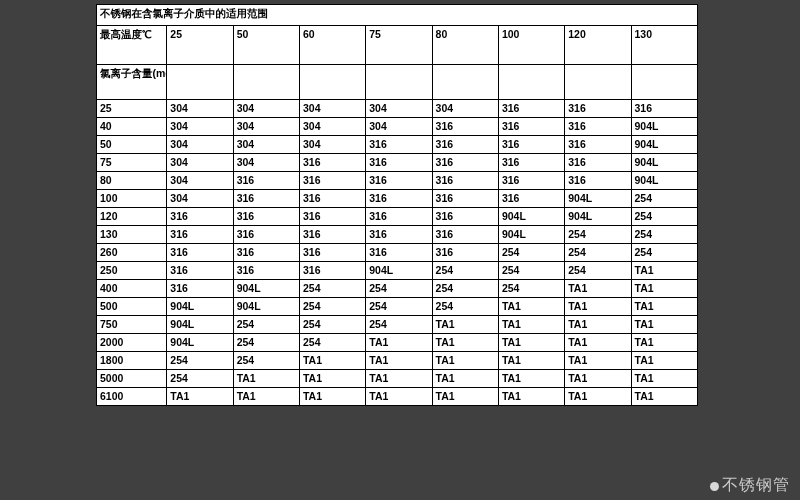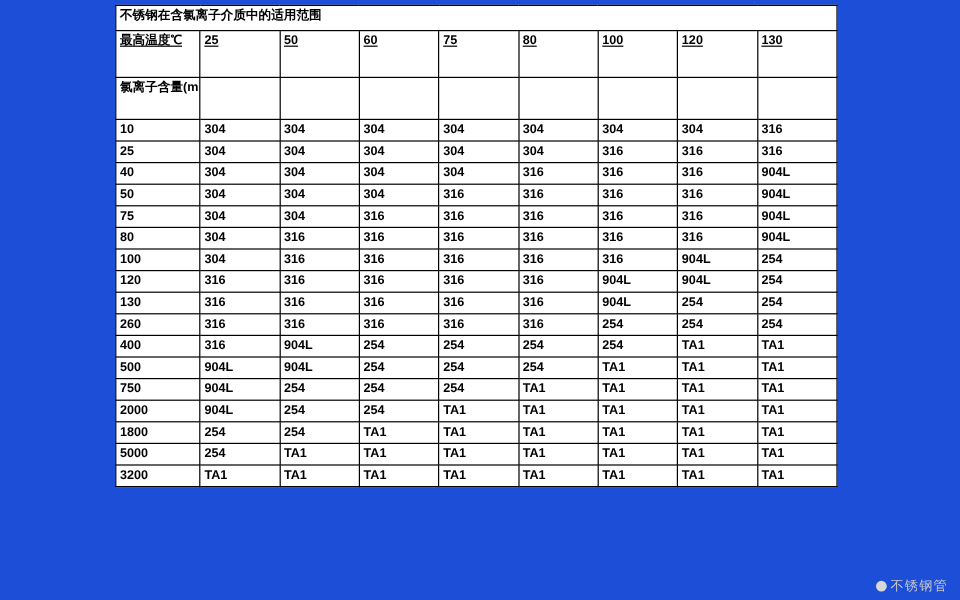--- a/index.html
+++ b/index.html
@@ -10,21 +10,21 @@
     height: 500px;
     overflow: hidden;
   }
   body {
     font-family: "Liberation Sans", sans-serif;
   }
   .page {
     position: relative;
     width: 800px;
     height: 500px;
-    background: #1d4ed8;
+    background: #404040;
   }
   .table-wrap {
     position: absolute;
     left: 96px;
     top: 4px;
     width: 602px;
   }
   table.data {
     border-collapse: collapse;
     table-layout: fixed;
@@ -46,39 +46,38 @@
   td.title-cell {
     font-weight: bold;
     font-size: 11px;
     padding: 3px 4px 4px 4px;
     height: 16px;
   }
   td.hdr-temp {
     height: 34px;
     vertical-align: top;
     white-space: normal;
-    text-decoration: underline;
   }
   td.hdr-cl {
     height: 30px;
     vertical-align: top;
     white-space: normal;
   }
   td.body-cell {
     height: 13px;
     padding-top: 1px;
     padding-bottom: 1px;
   }
   col.c-label { width: 70px; }
   col.c-val { width: 66px; }
   .watermark {
     position: absolute;
     right: 10px;
     bottom: 4px;
-    font-size: 11px;
+    font-size: 16px;
     color: #c9c9c9;
     letter-spacing: 1px;
     font-family: "Liberation Sans", sans-serif;
     pointer-events: none;
   }
   .wm-dot {
     display: inline-block;
     width: 9px;
     height: 9px;
     border-radius: 50%;
@@ -124,31 +123,20 @@
           <td class="hdr-cl">氯离子含量(mg/L)</td>
           <td class="hdr-cl"></td>
           <td class="hdr-cl"></td>
           <td class="hdr-cl"></td>
           <td class="hdr-cl"></td>
           <td class="hdr-cl"></td>
           <td class="hdr-cl"></td>
           <td class="hdr-cl"></td>
           <td class="hdr-cl"></td>
         </tr>
-      <tr>
-            <td class="body-cell">10</td>
-            <td class="body-cell">304</td>
-            <td class="body-cell">304</td>
-            <td class="body-cell">304</td>
-            <td class="body-cell">304</td>
-            <td class="body-cell">304</td>
-            <td class="body-cell">304</td>
-            <td class="body-cell">304</td>
-            <td class="body-cell">316</td>
-          </tr>
           <tr>
             <td class="body-cell">25</td>
             <td class="body-cell">304</td>
             <td class="body-cell">304</td>
             <td class="body-cell">304</td>
             <td class="body-cell">304</td>
             <td class="body-cell">304</td>
             <td class="body-cell">316</td>
             <td class="body-cell">316</td>
             <td class="body-cell">316</td>
@@ -235,20 +223,31 @@
             <td class="body-cell">316</td>
             <td class="body-cell">316</td>
             <td class="body-cell">316</td>
             <td class="body-cell">316</td>
             <td class="body-cell">316</td>
             <td class="body-cell">254</td>
             <td class="body-cell">254</td>
             <td class="body-cell">254</td>
           </tr>
           <tr>
+            <td class="body-cell">250</td>
+            <td class="body-cell">316</td>
+            <td class="body-cell">316</td>
+            <td class="body-cell">316</td>
+            <td class="body-cell">904L</td>
+            <td class="body-cell">254</td>
+            <td class="body-cell">254</td>
+            <td class="body-cell">254</td>
+            <td class="body-cell">TA1</td>
+          </tr>
+          <tr>
             <td class="body-cell">400</td>
             <td class="body-cell">316</td>
             <td class="body-cell">904L</td>
             <td class="body-cell">254</td>
             <td class="body-cell">254</td>
             <td class="body-cell">254</td>
             <td class="body-cell">254</td>
             <td class="body-cell">TA1</td>
             <td class="body-cell">TA1</td>
           </tr>
@@ -301,21 +300,21 @@
             <td class="body-cell">254</td>
             <td class="body-cell">TA1</td>
             <td class="body-cell">TA1</td>
             <td class="body-cell">TA1</td>
             <td class="body-cell">TA1</td>
             <td class="body-cell">TA1</td>
             <td class="body-cell">TA1</td>
             <td class="body-cell">TA1</td>
           </tr>
           <tr>
-            <td class="body-cell">3200</td>
+            <td class="body-cell">6100</td>
             <td class="body-cell">TA1</td>
             <td class="body-cell">TA1</td>
             <td class="body-cell">TA1</td>
             <td class="body-cell">TA1</td>
             <td class="body-cell">TA1</td>
             <td class="body-cell">TA1</td>
             <td class="body-cell">TA1</td>
             <td class="body-cell">TA1</td>
           </tr>
         </tbody>

